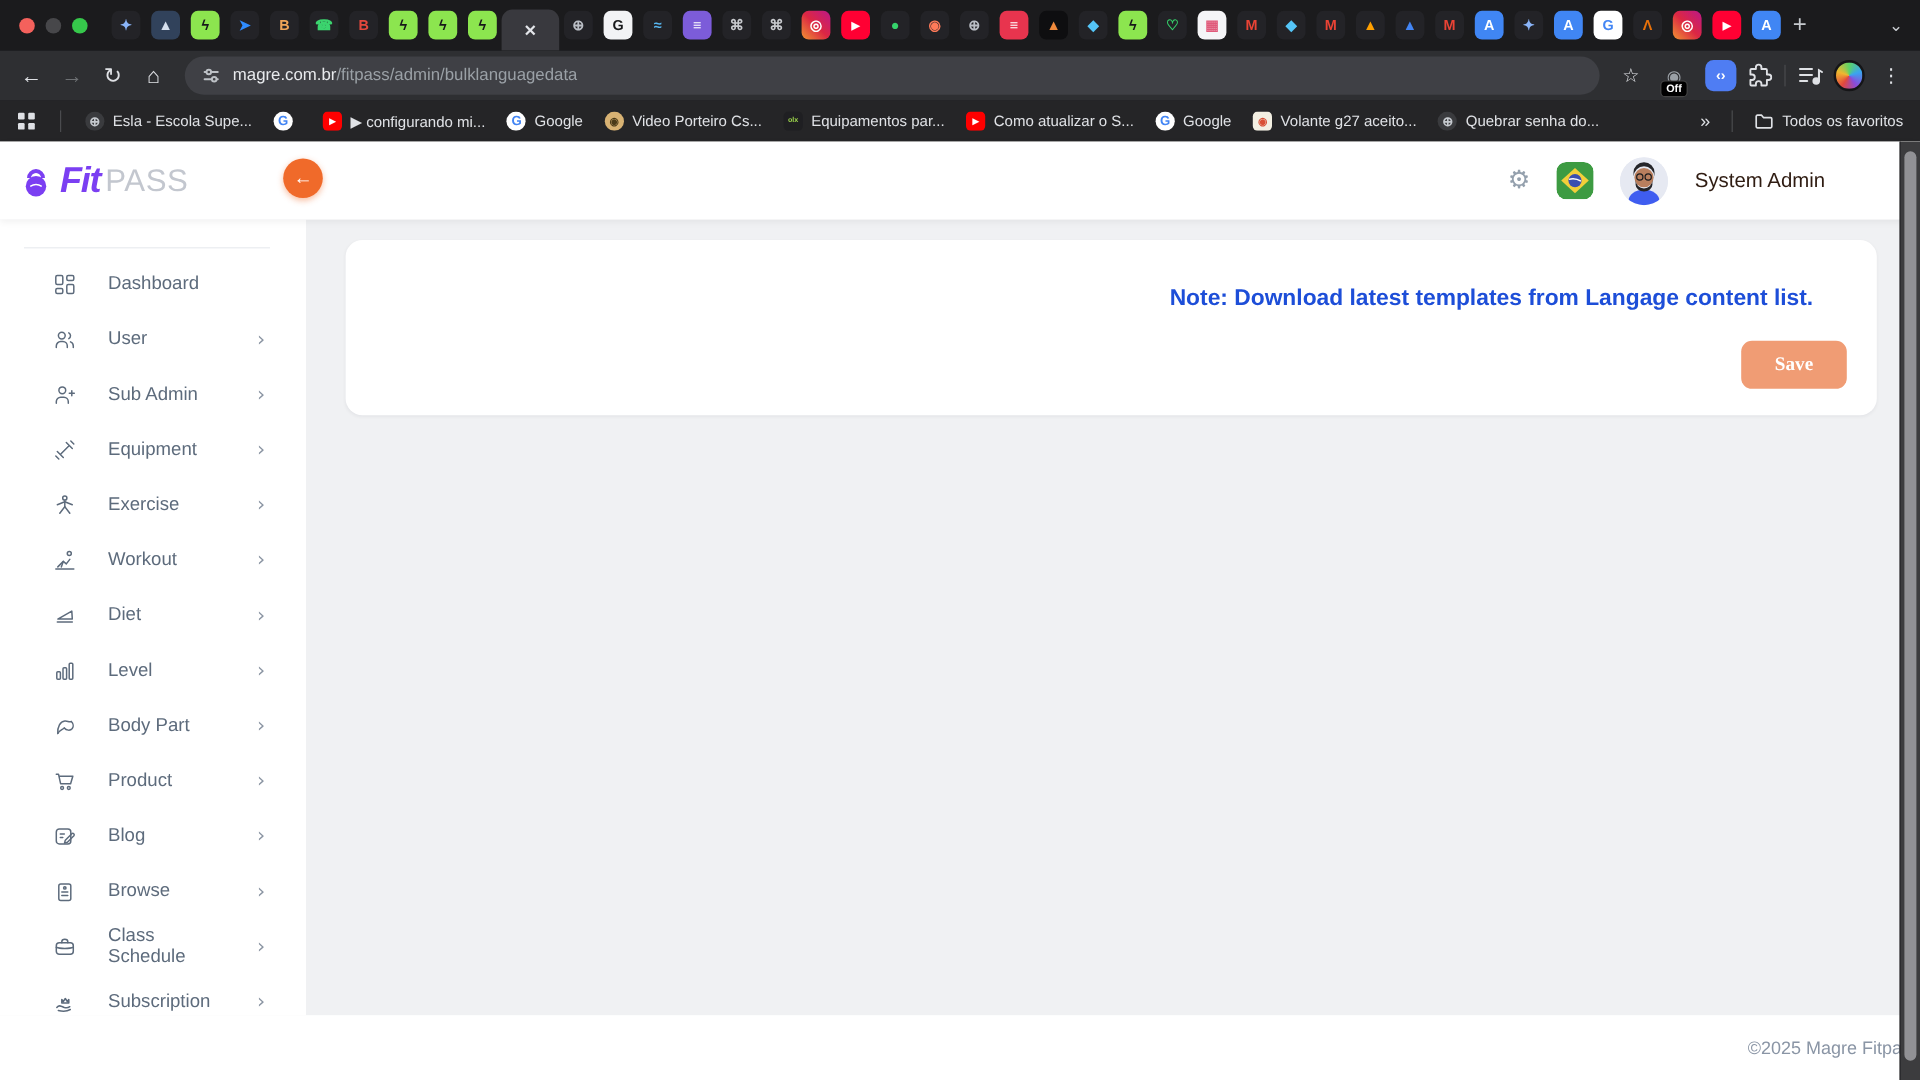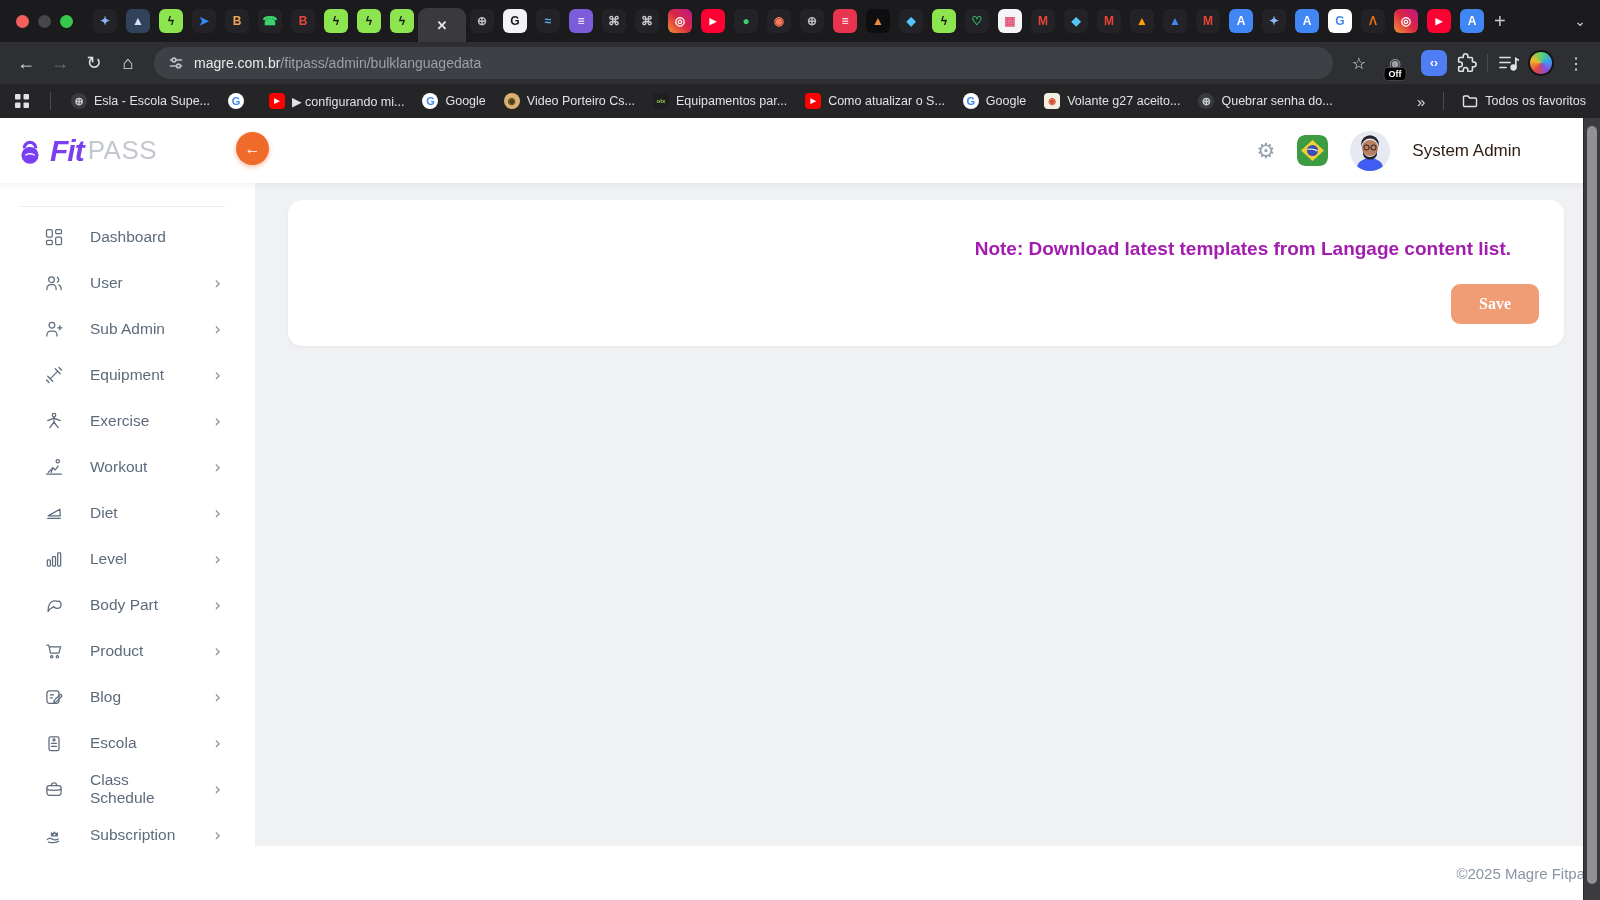--- a/index.html
+++ b/index.html
@@ -61,21 +61,21 @@
   .mi-label { flex:1; font-size:15.5px; }
   .mi-chev { color:#8a94a2; font-size:17px; font-family:"DejaVu Sans",sans-serif; }
 
   .main { flex:1; padding:17px 36px 0 33px; min-width:0; }
   .card { background:#fff; border-radius:14px; padding:20px 25px 22px; box-shadow:0 1px 3px rgba(16,24,40,.05); }
   .card-head { display:flex; align-items:center; padding-right:25px; }
   .title { font-size:21px; font-weight:700; color:#3a2418; }
   .info { width:21px; height:21px; border:1.6px solid #3a2418; border-radius:6px; display:flex; align-items:center; justify-content:center; font-size:12px; font-weight:400; color:#3a2418; margin-left:12px; }
   .head-btns { margin-left:auto; display:flex; gap:9px; }
   .btn-soft { background:#fdeee3; color:#ef7036; font-family:inherit; font-weight:700; font-size:15px; border:none; border-radius:9px; padding:11px 19px; cursor:pointer; }
-  .note { text-align:right; color:#a21caf; font-weight:700; font-size:19px; margin:18px 28px 24px 0; }
+  .note { text-align:right; color:#1d4ed8; font-weight:700; font-size:19px; margin:18px 28px 24px 0; }
   .dropzone { height:202px; background:#fcebe2; border:1.6px dashed #f29a6d; border-radius:6px; display:flex; flex-direction:column; align-items:center; justify-content:center; }
   .drop-text { font-size:17px; color:#191c22; margin-bottom:17px; }
   .btn-browse { background:#ed7335; color:#fff; font-family:inherit; font-size:16.5px; font-weight:500; border:none; border-radius:7px; padding:12px 25px; cursor:pointer; }
   .card-foot { display:flex; justify-content:flex-end; margin-top:12px; }
   .btn-save { background:#f09c74; color:#fff; font-family:Liberation Serif, serif; font-weight:700; font-size:16px; border:none; border-radius:9px; width:88px; height:40px; cursor:pointer; }
 
   .page-footer { height:54px; background:#fff; display:flex; align-items:center; justify-content:flex-end; flex:none; }
   .page-footer span { color:#8a95a5; font-size:15px; }
 
   .scrollbar { position:absolute; right:0; top:0; bottom:0; width:17px; background:#3c3c3e; border-left:1px solid #29292b; z-index:5; }
@@ -395,21 +395,21 @@
             <span class="mi-label">Blog</span>
             <span class="mi-chev">›</span>
           </div>
 
           <div class="menu-item">
             <svg class="mi-icon" width="20" height="20" viewBox="0 0 24 24" fill="none" stroke="currentColor" stroke-width="1.5" stroke-linecap="round" stroke-linejoin="round">
               <rect x="6" y="4.5" width="12" height="16.5" rx="2"></rect>
               <circle cx="12" cy="8.3" r="1.2"></circle>
               <path d="M9,12.5 h6 M9,16 h6"></path>
             </svg>
-            <span class="mi-label">Escola</span>
+            <span class="mi-label">Browse</span>
             <span class="mi-chev">›</span>
           </div>
 
           <div class="menu-item">
             <svg class="mi-icon" width="20" height="20" viewBox="0 0 24 24" fill="none" stroke="currentColor" stroke-width="1.5" stroke-linecap="round" stroke-linejoin="round">
               <rect x="3.5" y="8" width="17" height="11.5" rx="3"></rect>
               <path d="M9,8 V7 a3,2.5 0 0 1 3,-2.5 a3,2.5 0 0 1 3,2.5 V8"></path>
               <path d="M3.5,12.5 c3.5,1.6 13.5,1.6 17,0"></path>
             </svg>
             <span class="mi-label">Class Schedule</span>

